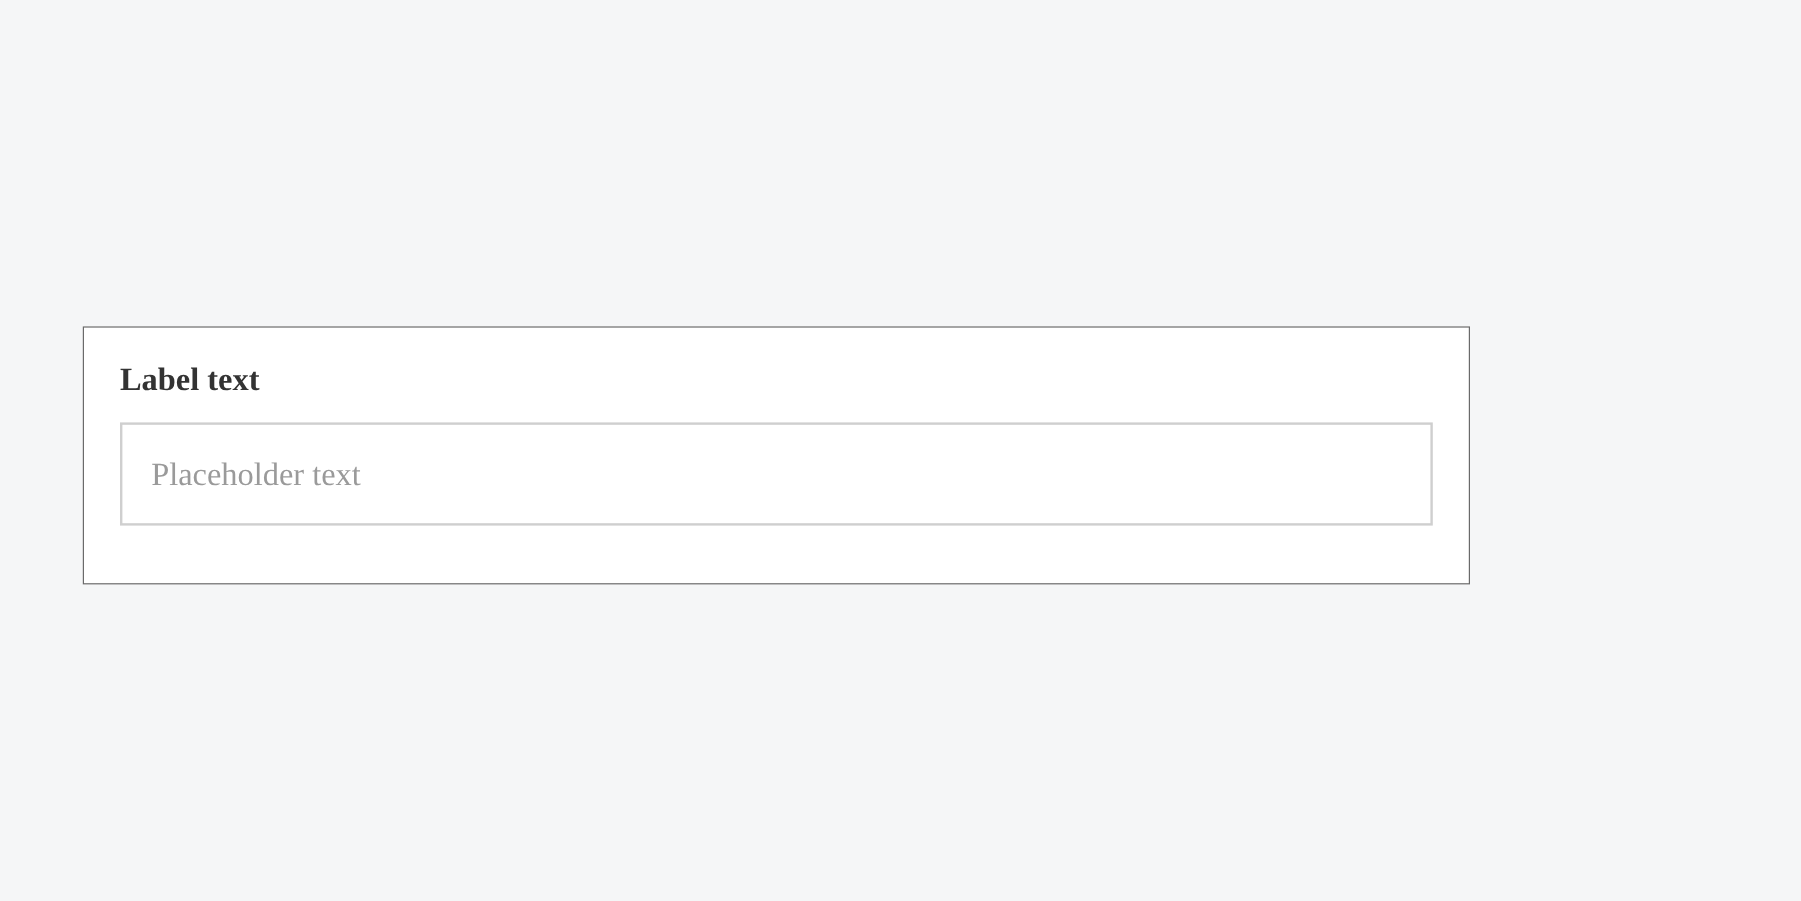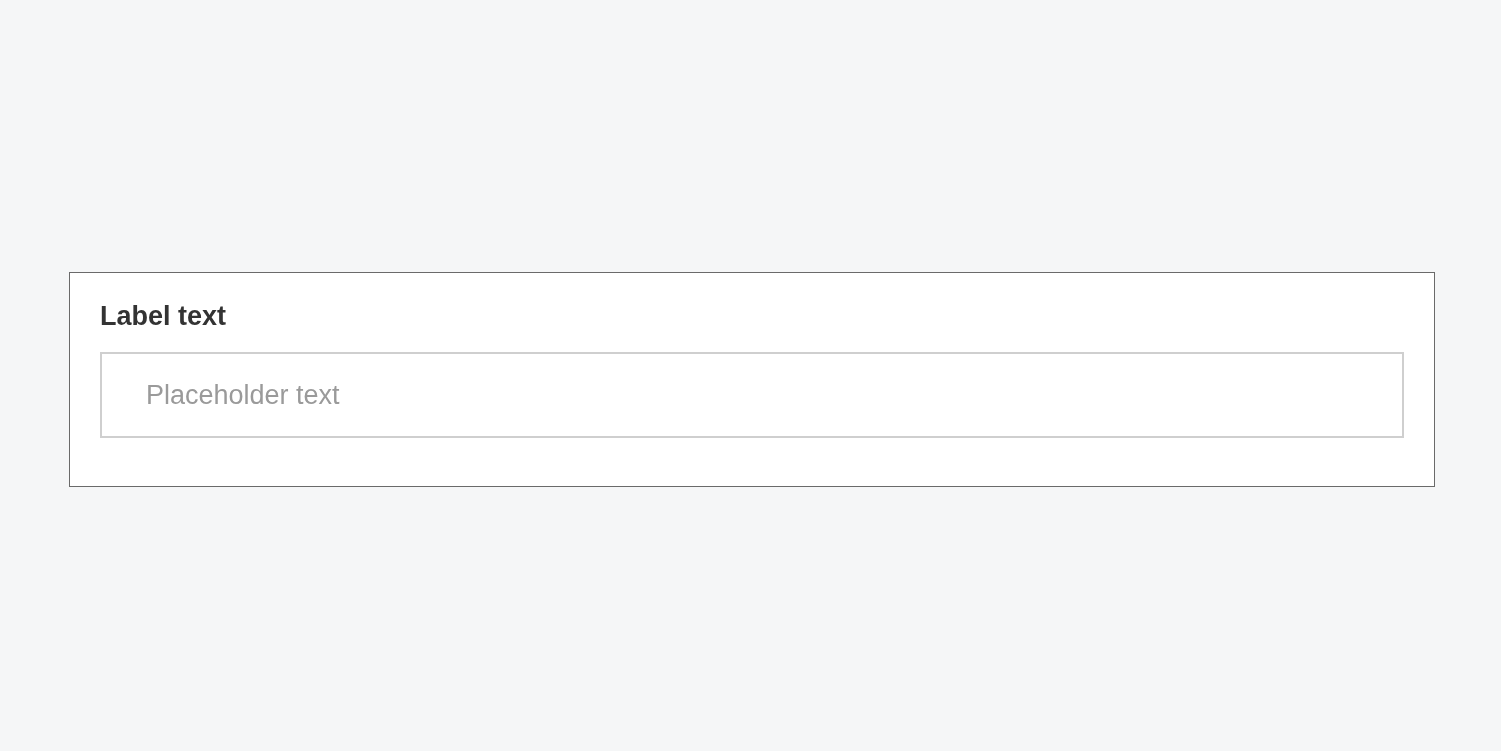--- a/index.html
+++ b/index.html
@@ -12,37 +12,38 @@
       height: 751px;
       background-color: #f5f6f7;
       font-family: -apple-system, BlinkMacSystemFont, "Segoe UI", Helvetica, Arial, sans-serif;
       display: flex;
       align-items: center;
     }
     .card {
       background-color: #ffffff;
       border: 1px solid #6a6a6a;
       margin-left: 69px;
-      width: 1366px;
+      width: 1156px;
       padding: 28px 30px 48px 30px;
       margin-top: 8px;
+      font-family: Liberation Serif, serif;
     }
     .label {
       font-size: 27px;
       font-weight: 700;
       color: #333333;
       margin-bottom: 20px;
       display: block;
     }
     .text-input {
       width: 100%;
       height: 86px;
       border: 2px solid #cfcfcf;
       font-size: 27px;
-      padding: 0 44px;
+      padding: 0 24px;
       color: #333333;
       font-family: inherit;
       outline: none;
     }
     .text-input::placeholder {
       color: #9a9a9a;
     }
   </style>
 </head>
 <body>

